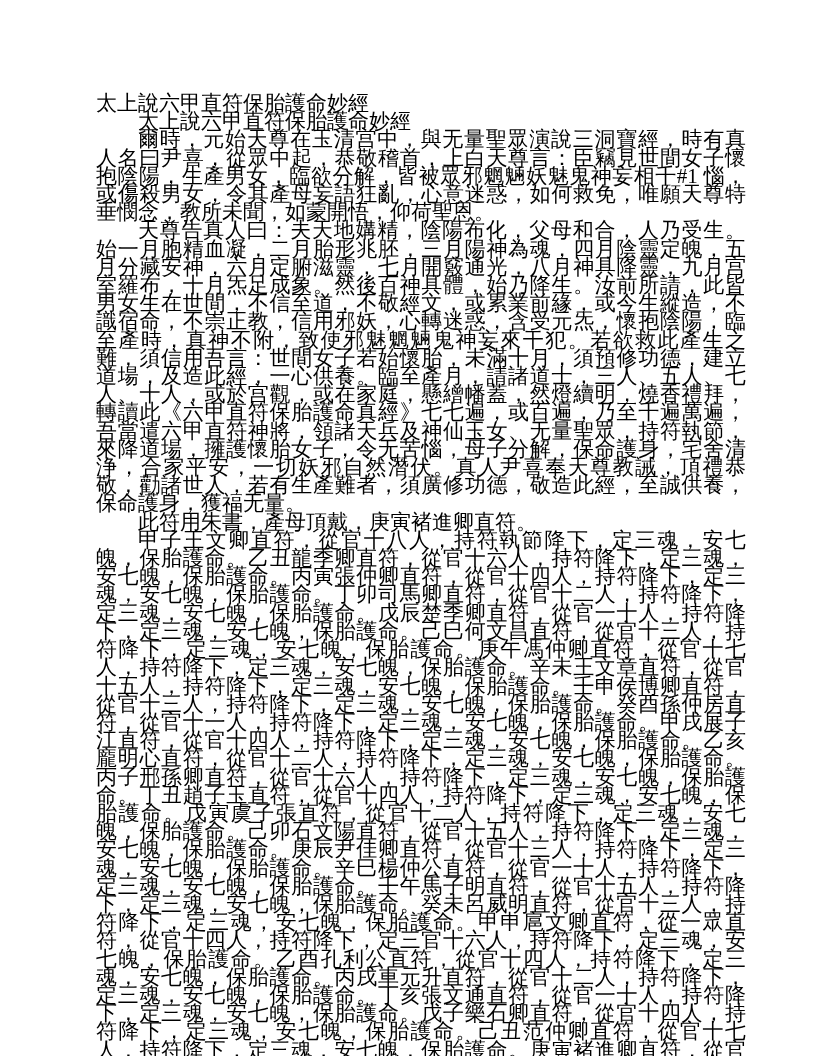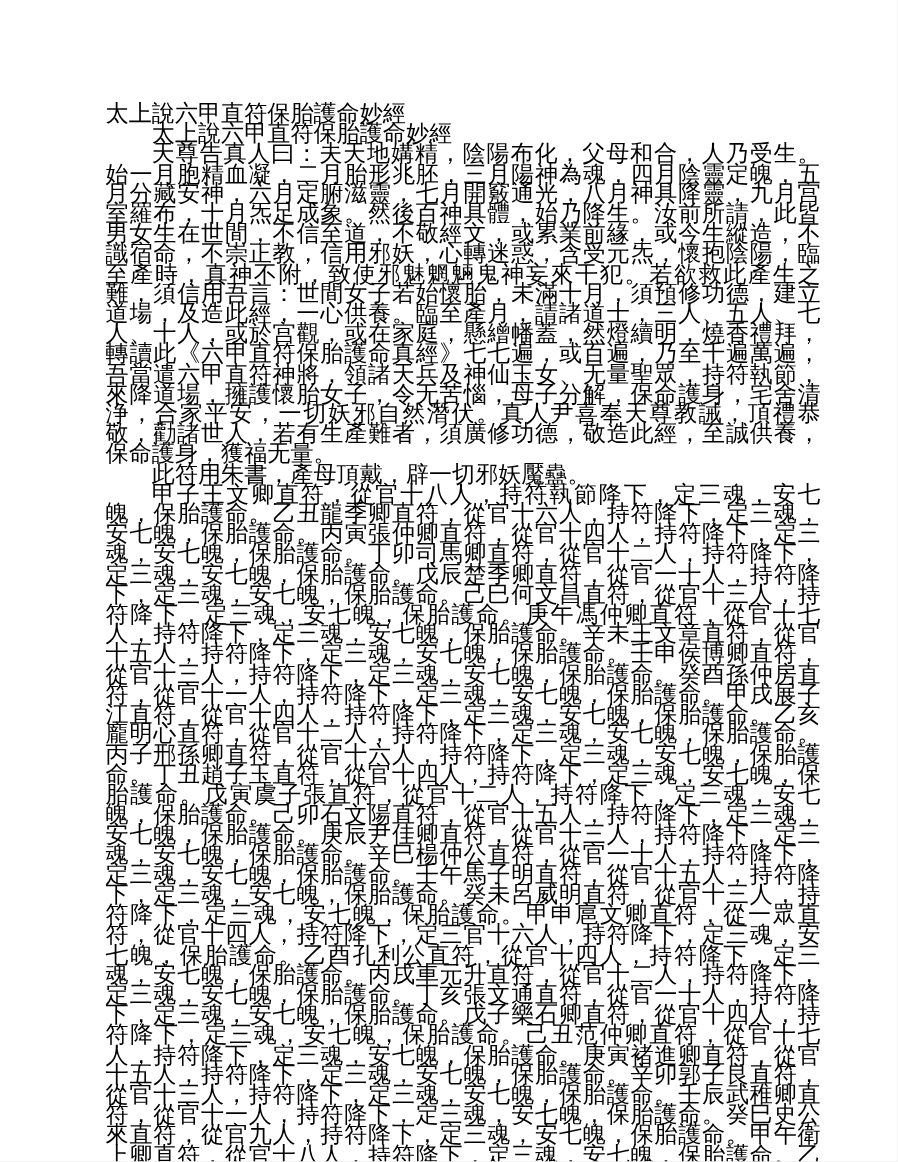--- a/index.html
+++ b/index.html
@@ -35,17 +35,18 @@
     text-indent: 2em;
   }
 </style>
 </head>
 <body>
 
 <div class="page">
   <div class="content">
     <p>太上說六甲直符保胎護命妙經</p>
     <p class="indent">太上說六甲直符保胎護命妙經</p>
+    <p class="indent">爾時，元始天尊在玉清宫中，與无量聖眾演說三洞寶經，時有真人名曰尹喜，從眾中起，恭敬稽首，上白天尊言：臣竊見世間女子懷抱陰陽，生產男女，臨欲分解，皆被眾邪魍魎妖魅鬼神妄相千#1 惱，或傷殺男女，令其產母妄語狂亂，心意迷惑，如何救免，唯願天尊特垂憫念，教所未聞，如蒙開悟，仰荷聖恩。</p>
     <p class="indent">天尊告真人曰：夫天地媾精，陰陽布化，父母和合，人乃受生。始一月胞精血凝，二月胎形兆胚，三月陽神為魂，四月陰靈定魄，五月分藏安神，六月定腑滋靈，七月開竅通光，八月神具降靈，九月宫室羅布，十月炁足成象。然後百神具體，始乃降生。汝前所請，此皆男女生在世間，不信至道，不敬經文，或累業前緣，或今生縱造，不識宿命，不崇正教，信用邪妖，心轉迷惑，含受元炁，懷抱陰陽，臨至產時，真神不附，致使邪魅魍魎鬼神妄來干犯。若欲救此產生之難，須信用吾言：世間女子若始懷胎，未滿十月，須預修功德，建立道場，及造此經，一心供養。臨至產月，請諸道士，三人、五人、七人、十人，或於宫觀，或在家庭，懸繒幡蓋，然燈續明，燒香禮拜，轉讀此《六甲直符保胎護命真經》七七遍，或百遍，乃至千遍萬遍，吾當遣六甲直符神將，領諸天兵及神仙玉女、无量聖眾，持符執節，來降道場，擁護懷胎女子，令无苦惱，母子分解，保命護身，宅舍清浄，合家平安，一切妖邪自然潛伏。真人尹喜奉天尊教誡，頂禮恭敬，勸諸世人，若有生產難者，須廣修功德，敬造此經，至誠供養，保命護身，獲福无量。</p>
-    <p class="indent">此符用朱書，產母頂戴，辟一切邪妖魘蠱。</p>
+    <p class="indent">此符用朱書，產母頂戴，庚寅褚進卿直符。</p>
     <p class="indent">甲子王文卿直符，從官十八人，持符執節降下，定三魂，安七魄，保胎護命。乙丑龍季卿直符，從官十六人，持符降下，定三魂，安七魄，保胎護命。丙寅張仲卿直符，從官十四人，持符降下，定三魂，安七魄，保胎護命。丁卯司馬卿直符，從官十二人，持符降下，定三魂，安七魄，保胎護命。戊辰楚季卿直符，從官一十人，持符降下，定三魂，安七魄，保胎護命。己巳何文昌直符，從官十三人，持符降下，定三魂，安七魄，保胎護命。庚午馮仲卿直符，從官十七人，持符降下，定三魂，安七魄，保胎護命。辛未王文章直符，從官十五人，持符降下，定三魂，安七魄，保胎護命。壬申侯博卿直符，從官十三人，持符降下，定三魂，安七魄，保胎護命。癸酉孫仲房直符，從官十一人，持符降下，定三魂，安七魄，保胎護命。甲戌展子江直符，從官十四人，持符降下，定三魂，安七魄，保胎護命。乙亥龐明心直符，從官十二人，持符降下，定三魂，安七魄，保胎護命。丙子邢孫卿直符，從官十六人，持符降下，定三魂，安七魄，保胎護命。丁丑趙子玉直符，從官十四人，持符降下，定三魂，安七魄，保胎護命。戊寅虞子張直符，從官十二人，持符降下，定三魂，安七魄，保胎護命。己卯石文陽直符，從官十五人，持符降下，定三魂，安七魄，保胎護命。庚辰尹佳卿直符，從官十三人，持符降下，定三魂，安七魄，保胎護命。辛巳楊仲公直符，從官一十人，持符降下，定三魂，安七魄，保胎護命。壬午馬子明直符，從官十五人，持符降下，定三魂，安七魄，保胎護命。癸未呂威明直符，從官十三人，持符降下，定三魂，安七魄，保胎護命。甲申扈文卿直符，從一眾直符，從官十四人，持符降下，定三官十六人，持符降下，定三魂，安七魄，保胎護命。乙酉孔利公直符，從官十四人，持符降下，定三魂，安七魄，保胎護命。丙戌車元升直符，從官十二人，持符降下，定三魂，安七魄，保胎護命。丁亥張文通直符，從官一十人，持符降下，定三魂，安七魄，保胎護命。戊子樂石卿直符，從官十四人，持符降下，定三魂，安七魄，保胎護命。己丑范仲卿直符，從官十七人，持符降下，定三魂，安七魄，保胎護命。庚寅褚進卿直符，從官十五人，持符降下，定三魂，安七魄，保胎護命。辛卯郭子良直符，從官十三人，持符降下，定三魂，安七魄，保胎護命。壬辰武稚卿直符，從官十一人，持符降下，定三魂，安七魄，保胎護命。癸巳史公來直符，從官九人，持符降下，定三魂，安七魄，保胎護命。甲午衛上卿直符，從官十八人，持符降下，定三魂，安七魄，保胎護命。乙未杜仲卿直符，從官十七人，持符降下，定三魂，安七魄，保胎護命。丙申朱伯魂，安七魄，保胎護命。丁酉臧文卿直符，從</p>
   </div>
 </div>
 
 </body></html>

